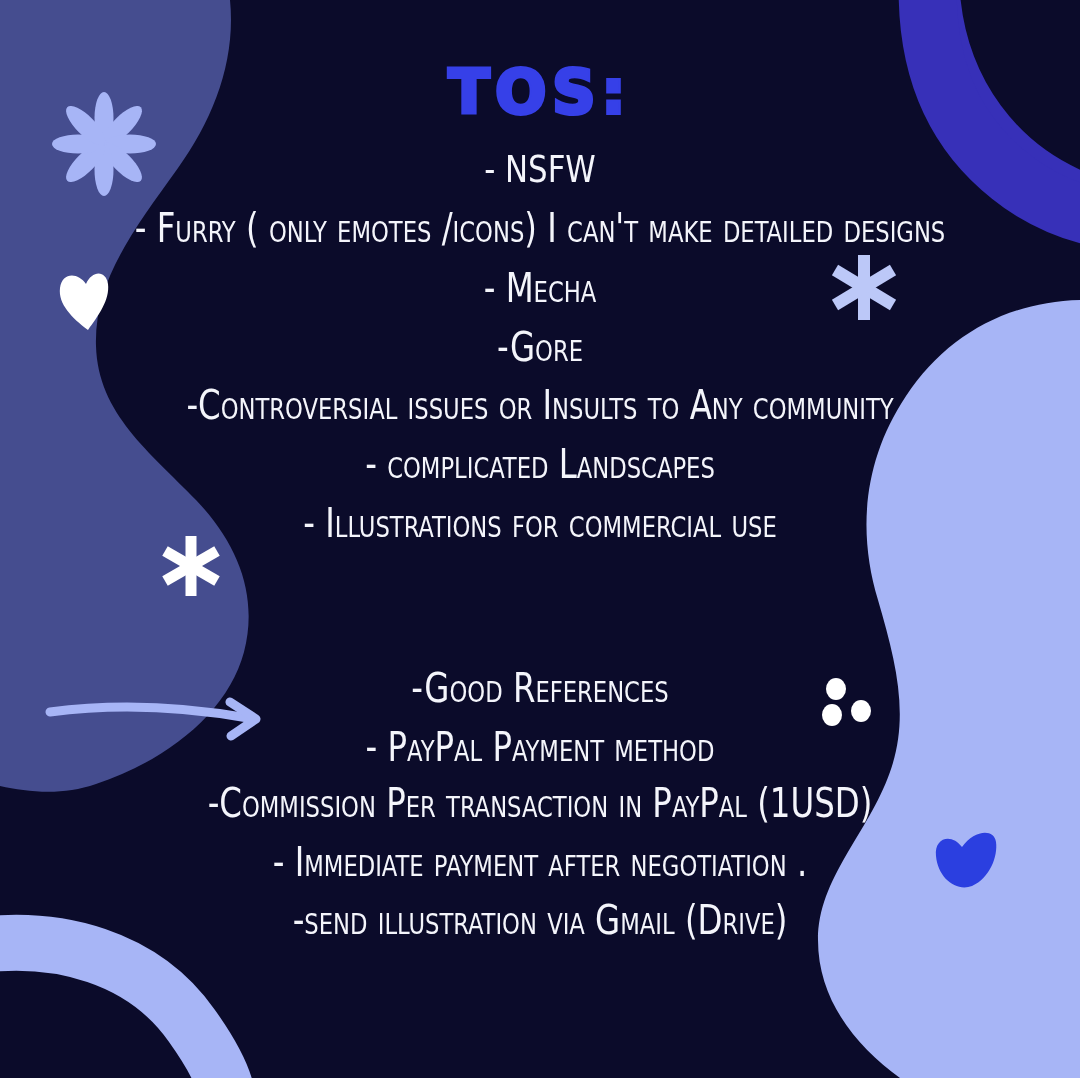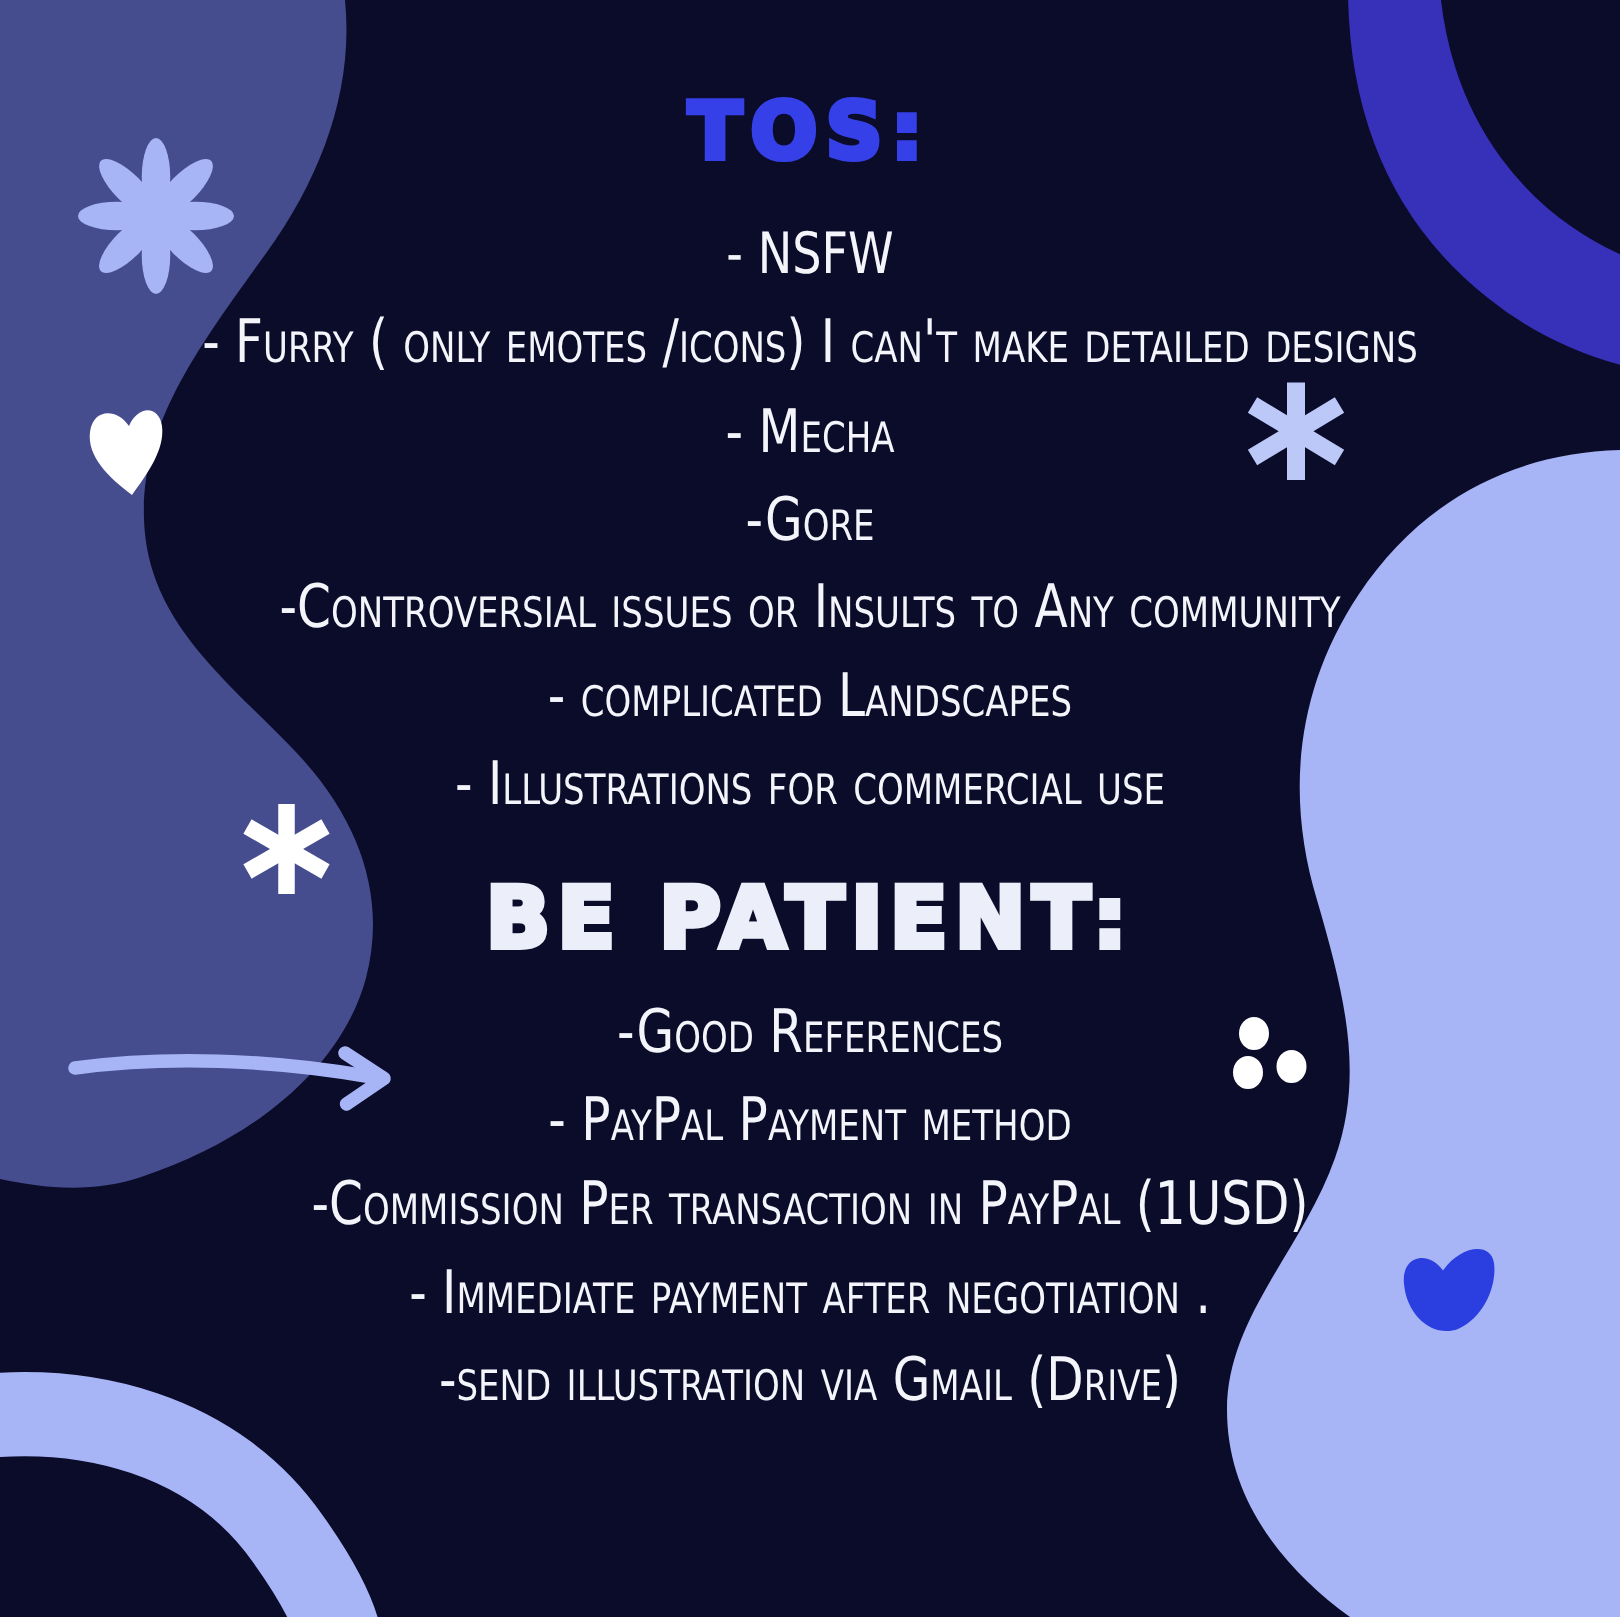--- a/index.html
+++ b/index.html
@@ -38,21 +38,21 @@
     text-align: center;
     font-family: "DejaVu Sans", "Liberation Sans", sans-serif;
     font-weight: 700;
     letter-spacing: 3px;
     line-height: 1;
     -webkit-text-stroke: 4px currentColor;
     paint-order: stroke fill;
   }
   #tos-heading {
     top: 62px;
-    font-size: 52px;
+    font-size: 60px;
     color: #3640e8;
     letter-spacing: 6px;
   }
   #patient-heading {
     top: 585px;
     font-size: 56px;
     color: #eceef9;
     letter-spacing: 5px;
   }
 
@@ -180,21 +180,20 @@
     <div class="heading" id="tos-heading">TOS:</div>
 
     <div class="line tos-line" id="tos-l0">- NSFW</div>
     <div class="line tos-line" id="tos-l1">- Furry ( only emotes /icons) I can't make detailed designs</div>
     <div class="line tos-line" id="tos-l2">- Mecha</div>
     <div class="line tos-line" id="tos-l3">-Gore</div>
     <div class="line tos-line" id="tos-l4">-Controversial issues or Insults to Any community</div>
     <div class="line tos-line" id="tos-l5">- complicated Landscapes</div>
     <div class="line tos-line" id="tos-l6">- Illustrations for commercial use</div>
 
-    <div class="heading" id="patient-heading">BE PATIENT:</div>
 
     <div class="line pat-line" id="pat-l0">-Good References</div>
     <div class="line pat-line" id="pat-l1">- PayPal Payment method</div>
     <div class="line pat-line" id="pat-l2">-Commission Per transaction in PayPal (1USD)</div>
     <div class="line pat-line" id="pat-l3">- Immediate payment after negotiation .</div>
     <div class="line pat-line" id="pat-l4">-send illustration via Gmail (Drive)</div>
 
   </div>
 </div>
 

